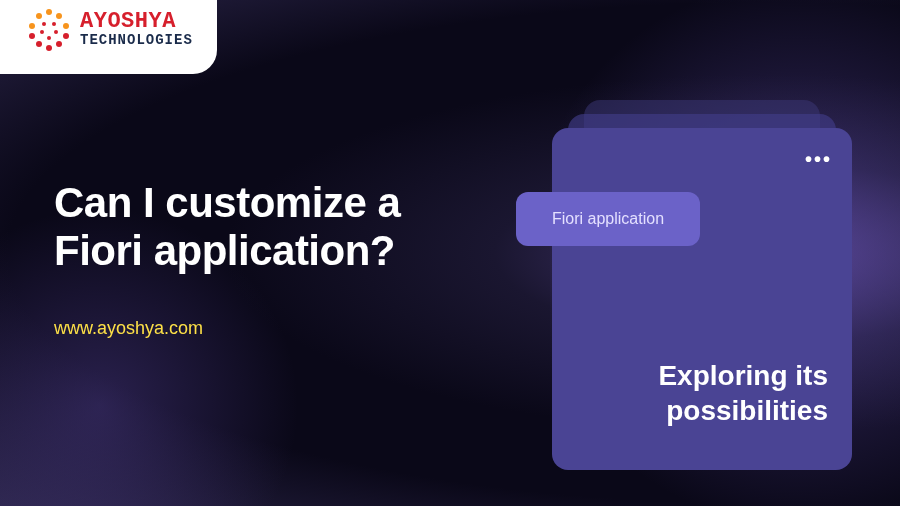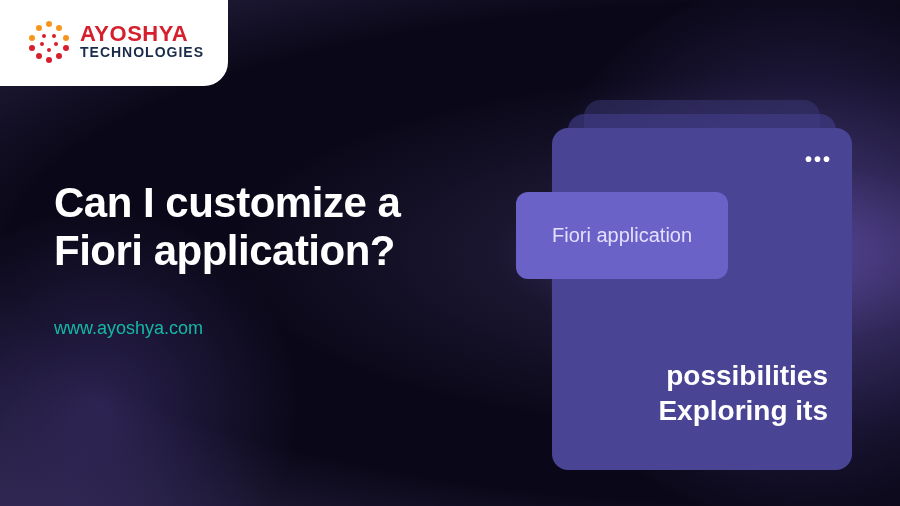--- a/index.html
+++ b/index.html
@@ -37,22 +37,23 @@
       height: 600px;
       background: radial-gradient(circle, rgba(100, 80, 180, 0.5) 0%, transparent 70%);
       pointer-events: none;
     }
     
     .logo-container {
       position: absolute;
       top: 0;
       left: 0;
       background: #ffffff;
-      padding: 16px 24px 20px 24px;
+      padding: 4px 24px 20px 24px;
       border-radius: 0 0 24px 0;
+      font-family: Liberation Mono, monospace;
     }
     
     .logo {
       display: flex;
       align-items: center;
       gap: 6px;
     }
     
     .logo-icon {
       width: 50px;
@@ -91,21 +92,21 @@
     
     .headline {
       color: #ffffff;
       font-size: 42px;
       font-weight: 700;
       line-height: 1.15;
       letter-spacing: -0.5px;
     }
     
     .url {
-      color: #14b8a6;
+      color: #fde047;
       font-size: 18px;
       font-weight: 400;
       margin-top: 42px;
     }
     
     .card-stack {
       position: absolute;
       right: 48px;
       top: 100px;
       width: 300px;
@@ -152,23 +153,23 @@
       letter-spacing: 2px;
       font-weight: bold;
     }
     
     .pill {
       position: absolute;
       top: 64px;
       left: -36px;
       background: #6b62c8;
       color: #e4e0ff;
-      padding: 32px 36px;
+      padding: 18px 36px;
       border-radius: 12px;
-      font-size: 20px;
+      font-size: 16px;
       font-weight: 400;
     }
     
     .card-text {
       position: absolute;
       bottom: 42px;
       right: 24px;
       color: #ffffff;
       font-size: 28px;
       font-weight: 700;
@@ -215,17 +216,17 @@
   <div class="url">www.ayoshya.com</div>
 </div>
 
 <div class="card-stack">
   <div class="card-back-2"></div>
   <div class="card-back-1"></div>
   <div class="card-front">
     <div class="more-icon">•••</div>
     <div class="pill">Fiori application</div>
     <div class="card-text">
+      <div>Exploring its</div>
       <div>possibilities</div>
-      <div>Exploring its</div>
     </div>
   </div>
 </div>
 
 </body></html>

